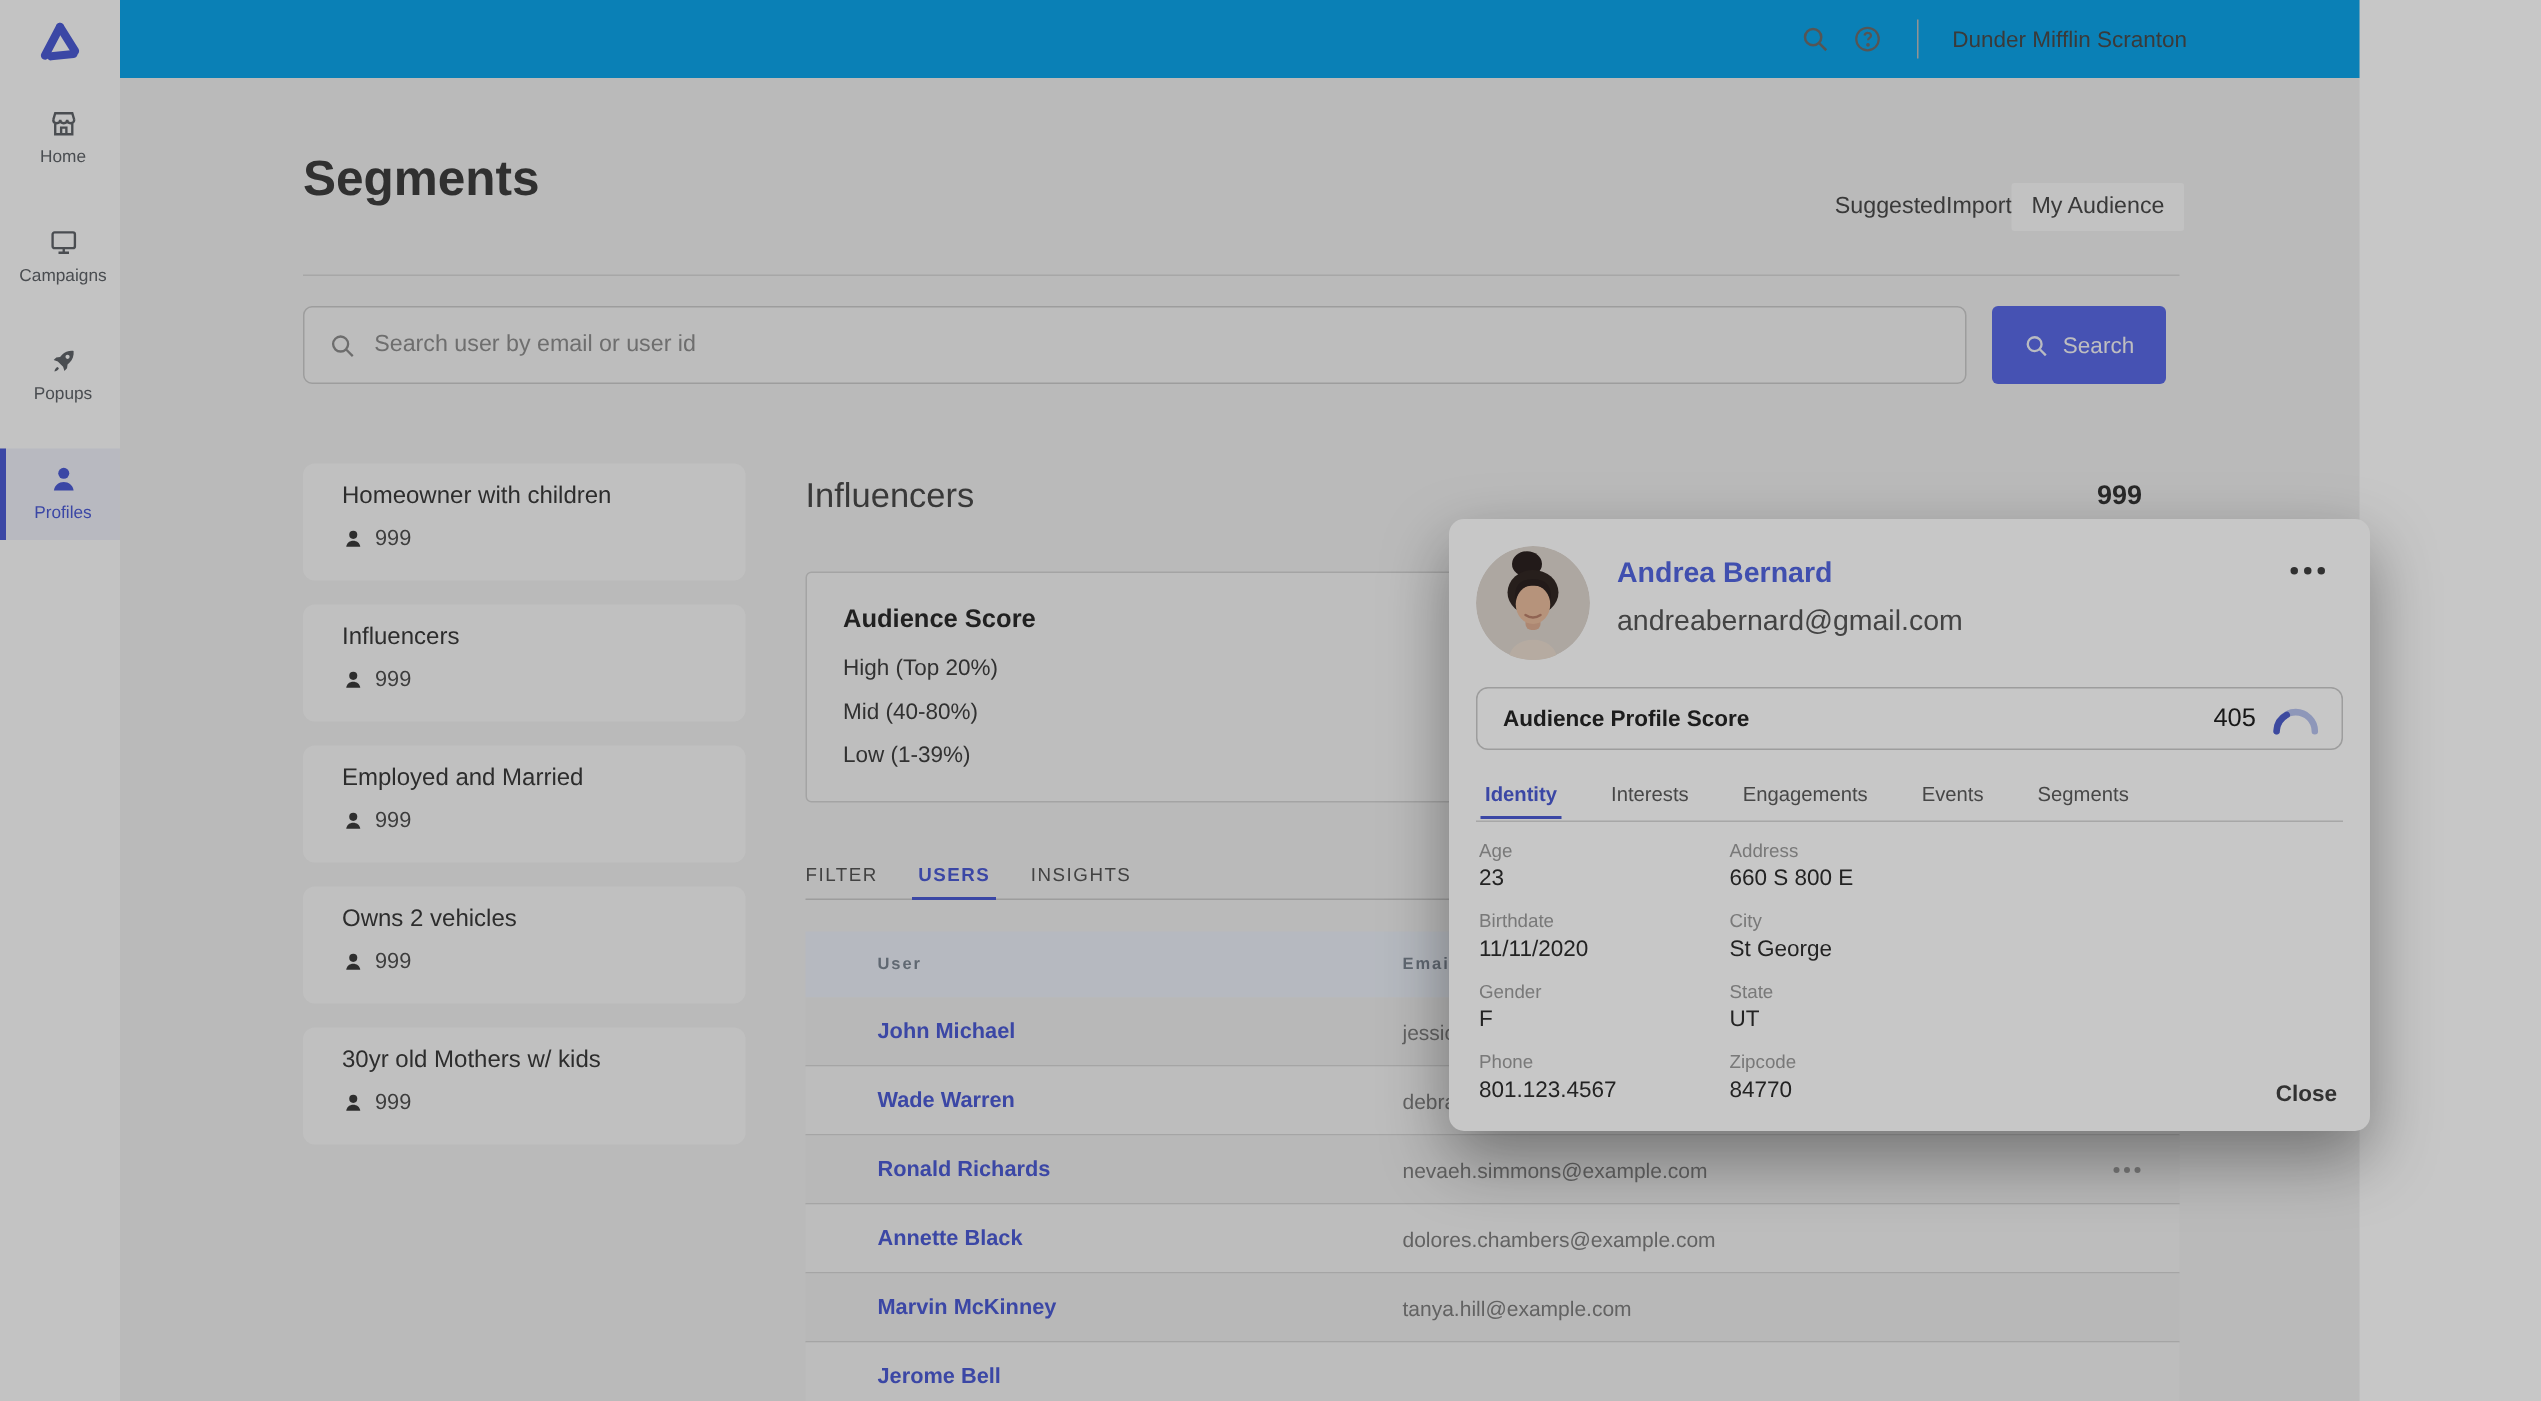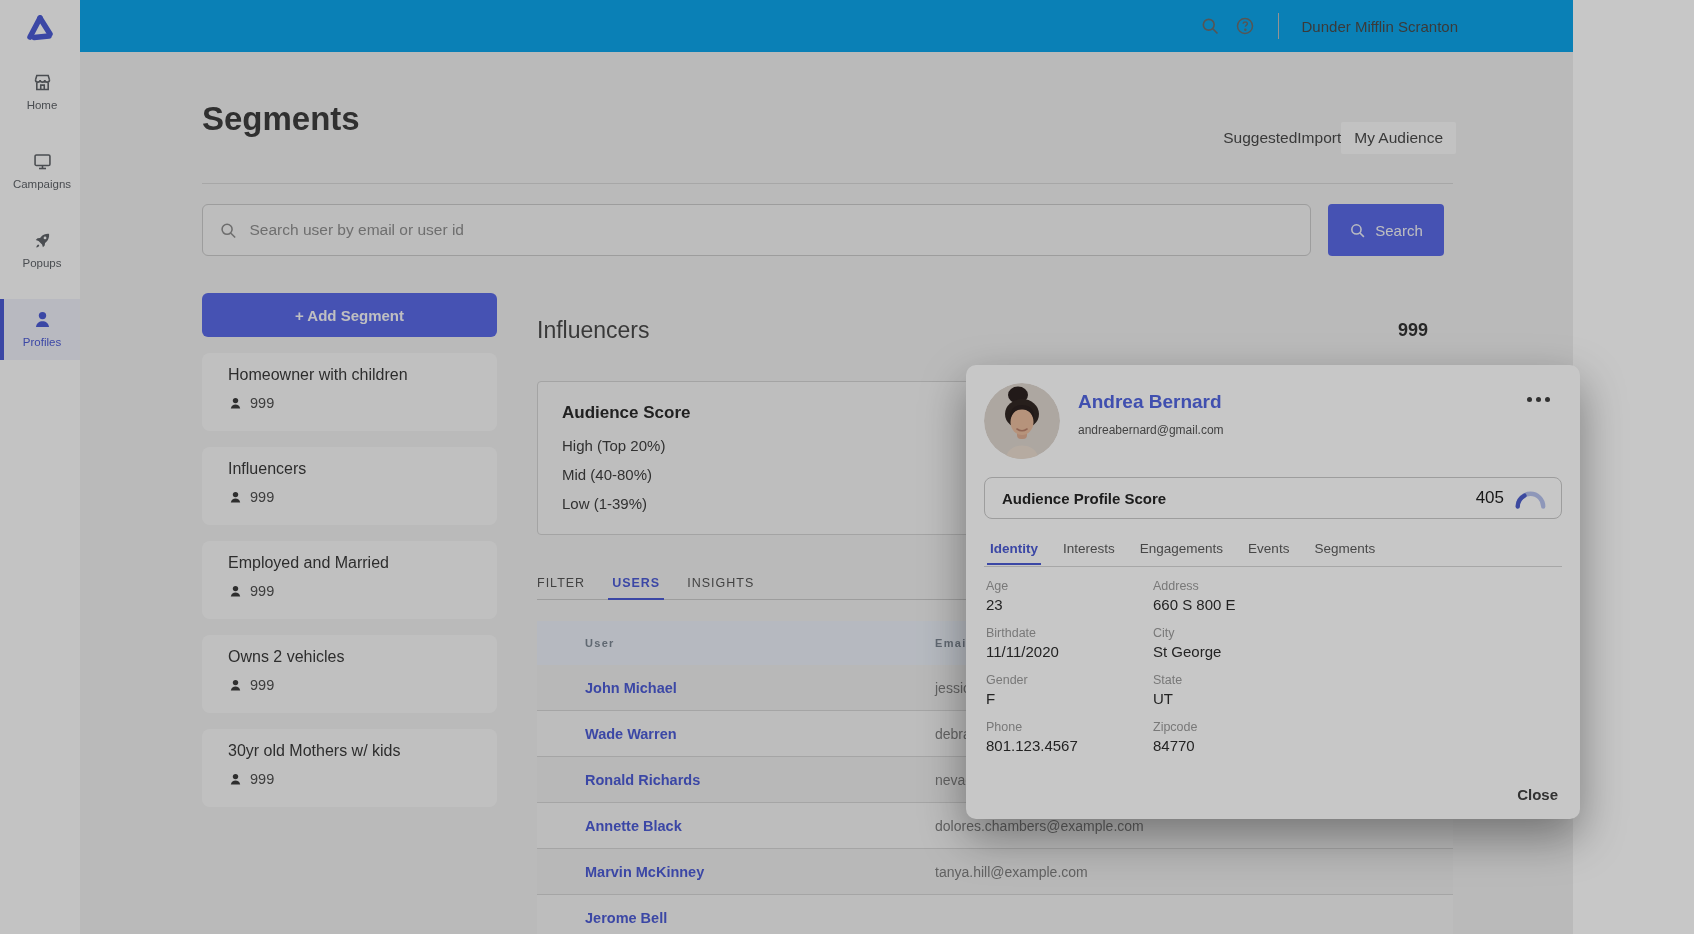--- a/index.html
+++ b/index.html
@@ -64,30 +64,30 @@
   .th { font-size:11px; font-weight:700; letter-spacing:1.3px; color:#7c8692; }
   .th:first-child, .name-cell { padding-left:48px; }
   .t-row:nth-child(even) { background:#ececec; }
   .t-row:nth-child(odd):not(.t-head) { background:#f2f2f2; }
   .name-cell { font-size:14.5px; font-weight:700; color:#4c5bd4; cursor:pointer; }
   .email-cell { font-size:14px; color:#7e7e7e; }
   .dots { display:flex; gap:3px; justify-content:flex-end; padding-right:26px; cursor:pointer; }
   .dots i { width:4px; height:4px; border-radius:50%; background:#9a9a9a; }
 
   
-  .modal { position:absolute; left:966px; top:365px; width:614px; height:454px; background:#ffffff; border-radius:10px; box-shadow:0 18px 45px rgba(0,0,0,0.38); z-index:5; }
+  .modal { position:absolute; left:966px; top:346px; width:614px; height:408px; background:#ffffff; border-radius:10px; box-shadow:0 18px 45px rgba(0,0,0,0.38); z-index:5; }
   .avatar { position:absolute; left:18px; top:18px; width:76px; height:76px; border-radius:50%; overflow:hidden; }
   .m-name { position:absolute; left:112px; top:26px; font-size:19px; font-weight:700; color:#5266e0; cursor:pointer; }
-  .m-email { position:absolute; left:112px; top:58px; font-size:12px; color:#565656; }
+  .m-email { position:absolute; left:112px; top:58px; font-size:19px; color:#565656; }
   .m-dots { position:absolute; right:30px; top:32px; display:flex; gap:4px; cursor:pointer; }
   .m-dots i { width:5px; height:5px; border-radius:50%; background:#3f3f3f; }
   .score-box { position:absolute; left:18px; top:112px; width:578px; height:42px; border:1px solid #c9c9c9; border-radius:8px; display:flex; align-items:center; padding:0 14px 0 17px; }
   .score-box-label { font-size:15px; font-weight:700; color:#262626; flex:1; }
   .score-box-value { font-size:17px; font-weight:400; color:#1f1f1f; margin-right:9px; }
-  .m-tabs { position:absolute; left:24px; top:176px; right:18px; display:flex; gap:25px; font-size:13.5px; color:#5c5c5c; }
+  .m-tabs { position:absolute; left:24px; top:176px; right:18px; display:flex; gap:36px; font-size:13.5px; color:#5c5c5c; }
   .m-tab { cursor:pointer; position:relative; padding-bottom:9px; }
   .m-tab.active { color:#4c5bd4; font-weight:700; }
   .m-tab.active::after { content:""; position:absolute; left:-3px; right:-3px; bottom:0; height:2px; background:#4c5bd4; }
   .m-tabs-rule { position:absolute; left:18px; right:18px; top:201px; height:1px; background:#d6d6d6; }
   .m-grid { position:absolute; left:20px; top:214px; width:430px; display:grid; grid-template-columns:167px 1fr; row-gap:13px; }
   .f-label { font-size:12.5px; color:#9b9b9b; }
   .f-value { font-size:15px; color:#2e2e2e; margin-top:3px; }
   .m-close { position:absolute; right:22px; bottom:16px; font-size:15px; font-weight:700; color:#404040; cursor:pointer; background:none; border:none; font-family:inherit; }
 
   
@@ -138,21 +138,20 @@
     </div>
     <button class="search-btn">
       <svg width="17" height="17" viewBox="0 0 24 24" fill="none" stroke="#eef0f8" stroke-width="2.2">
           <circle cx="10.5" cy="10.5" r="6.5"></circle>
           <line x1="15.5" y1="15.5" x2="21" y2="21"></line>
         </svg>
       <span>Search</span>
     </button>
 
     <div class="left-col">
-      <button class="add-btn">+ Add Segment</button>
 
       <div class="seg-card">
         <div class="seg-name">Homeowner with children</div>
         <div class="seg-count">
             <svg viewBox="0 0 24 24" fill="currentColor">
               <circle cx="12" cy="7.3" r="4.3"></circle>
               <path d="M4.5 20c.6-4.2 3.8-6.4 7.5-6.4s6.9 2.2 7.5 6.4z"></path>
             </svg>
             <span>999</span>
           </div>

